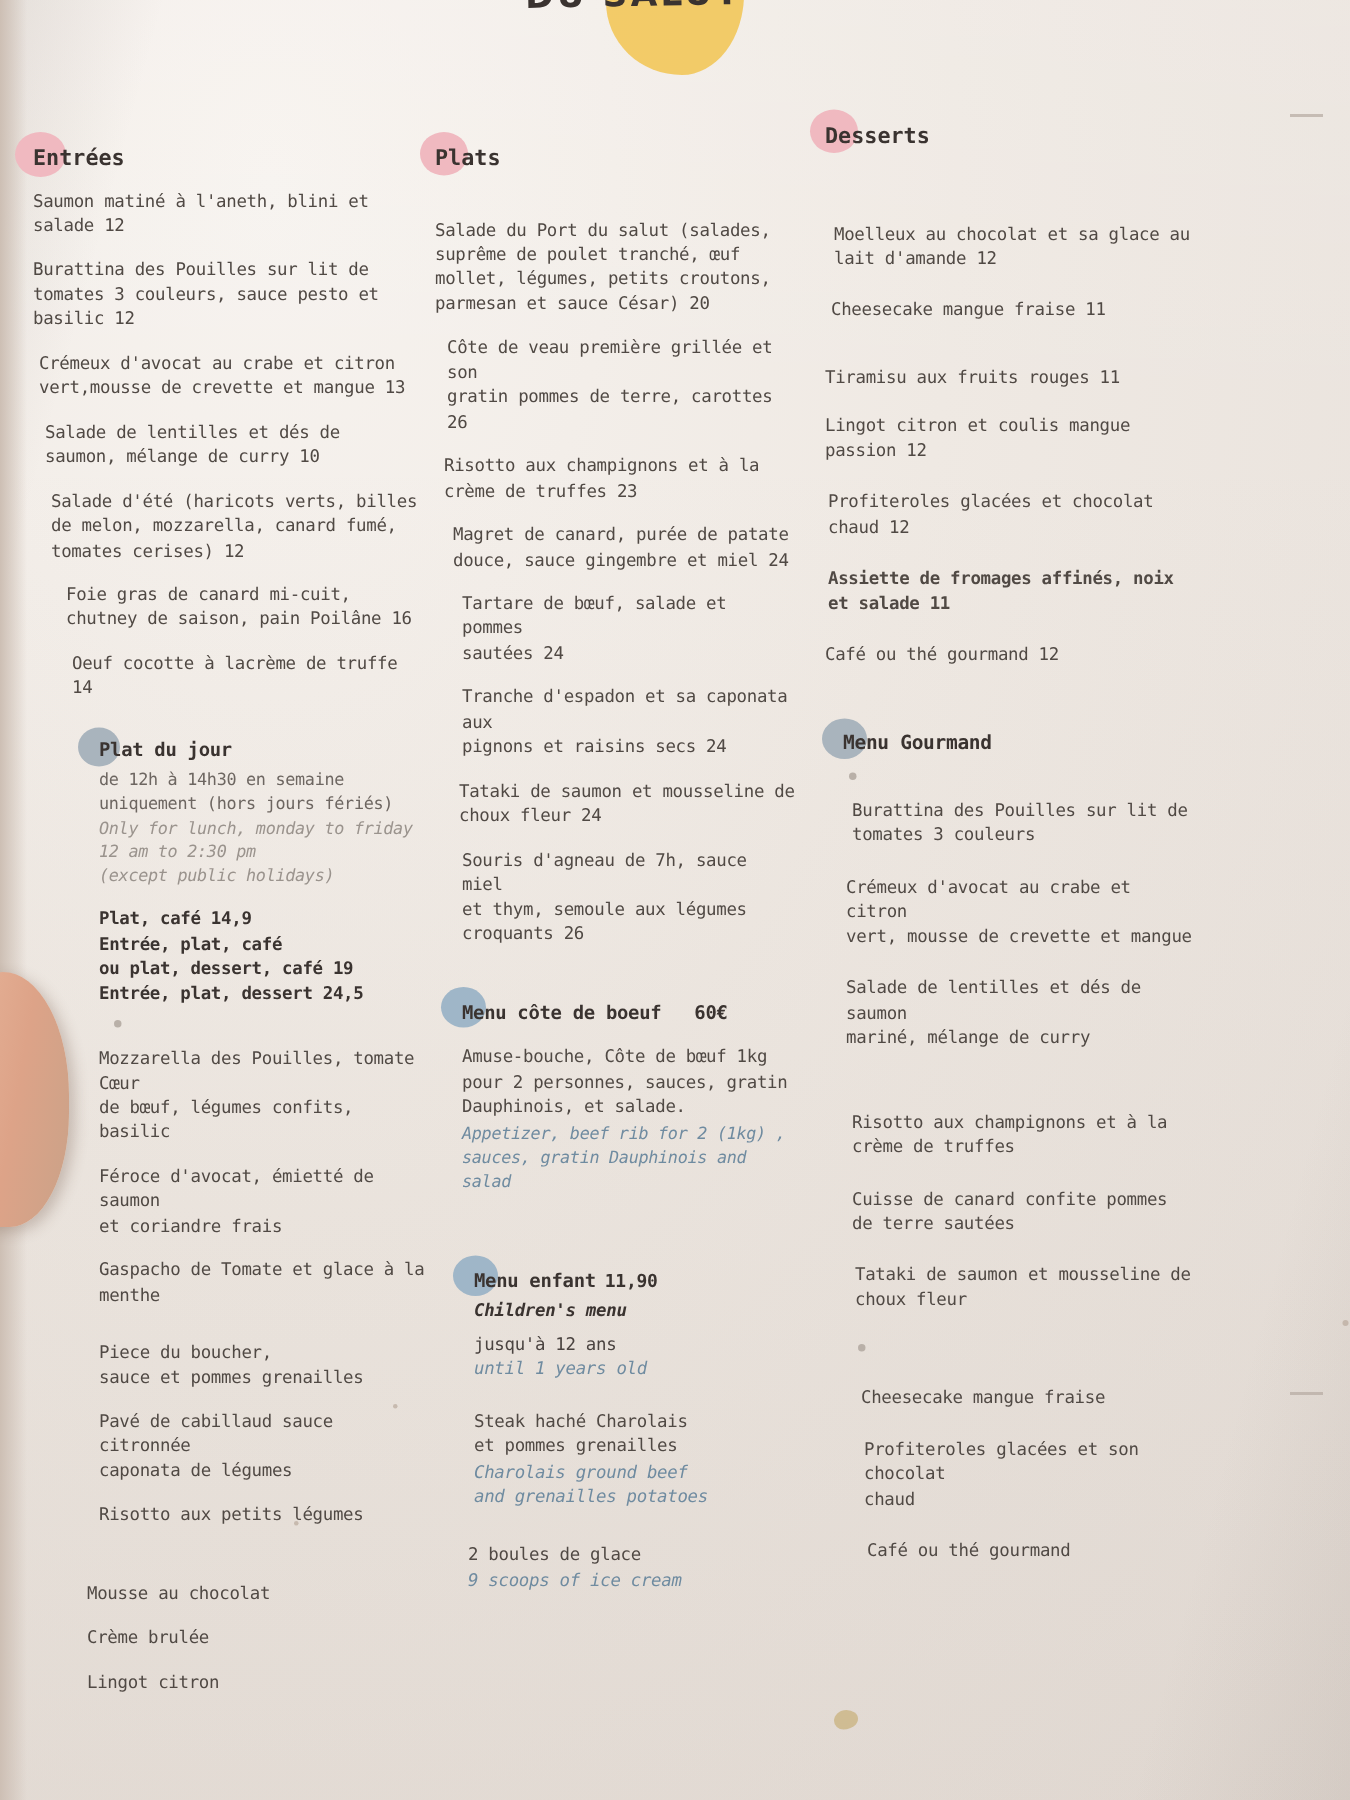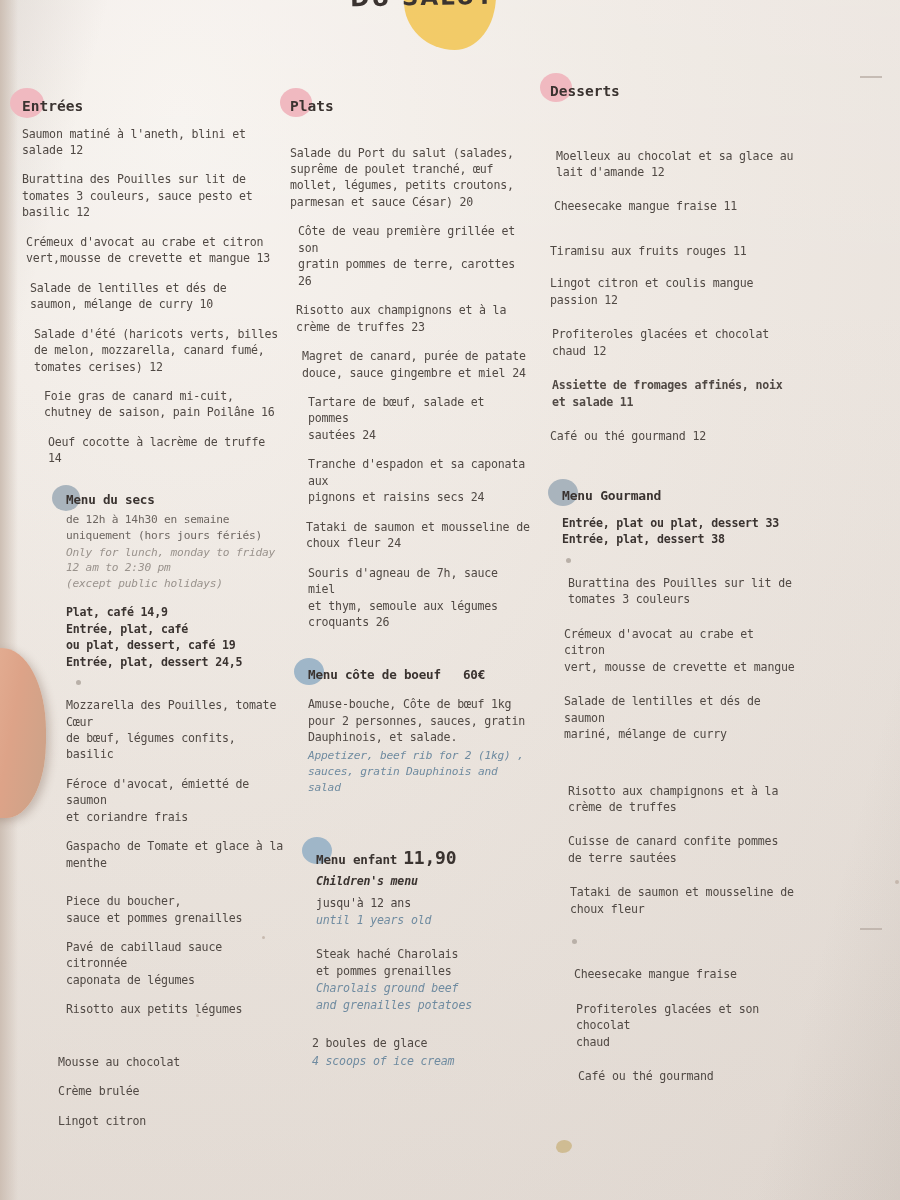--- a/index.html
+++ b/index.html
@@ -187,21 +187,21 @@
       <p class="item" style="margin-left:12px;">Salade d'été (haricots verts, billes
 de melon, mozzarella, canard fumé,
 tomates cerises) 12</p>
       <p class="item" style="margin-left:22px;">Foie gras de canard mi-cuit,
 chutney de saison, pain Poilâne  16</p>
       <p class="item" style="margin-left:26px;">Oeuf cocotte à lacrème de truffe  14</p>
     </div>
 
     <div style="position:relative; margin-left:44px; margin-top:24px;">
       <div class="dot dot-gray" style="position:absolute; left:-14px; top:-6px; width:28px; height:26px;"></div>
-      <h3 class="sub-heading" style="position:relative;">Menu du secs</h3>
+      <h3 class="sub-heading" style="position:relative;">Plat du jour</h3>
       <p class="sub-note" style="color:#6d6661; margin-bottom:1px;">de 12h à 14h30 en semaine
 uniquement (hors jours fériés)</p>
       <p class="sub-note italic-en" style="color:#9a938d; font-style:italic;">Only for lunch, monday to friday
 12 am to 2:30 pm
 (except public holidays)</p>
       <p class="price-line" style="margin-top:12px;">Plat, café  14,9
 Entrée, plat, café
 ou plat, dessert, café  19
 Entrée, plat, dessert  24,5</p>
       <div class="bullet"></div>
@@ -258,32 +258,32 @@
 pour 2 personnes, sauces, gratin
 Dauphinois, et salade.</p>
       <p class="italic-en" style="margin:0; font-size:11.2px; line-height:1.42;">Appetizer, beef rib for 2 (1kg) ,
 sauces, gratin Dauphinois and salad</p>
     </div>
 
     <div style="position:relative; margin-left:26px; margin-top:50px;">
       <div class="dot dot-blue" style="position:absolute; left:-14px; top:-8px; width:30px; height:27px;"></div>
       <div style="position:relative; display:flex; align-items:baseline; gap:6px;">
         <h3 class="sub-heading" style="margin:0;">Menu enfant</h3>
-        <span class="bigprice" style="font-size:18px;">11,90</span>
+        <span class="bigprice" style="font-size:12px;">11,90</span>
       </div>
       <p style="margin:2px 0 6px 0; font-style:italic; font-weight:bold; font-size:11.6px; color:#3a3330;">Children's menu</p>
       <p style="margin:0;">jusqu'à 12 ans</p>
       <p class="italic-en" style="margin:0 0 18px 0;">until 1 years old</p>
 
       <p class="item" style="margin-bottom:1px;">Steak haché Charolais
 et pommes grenailles</p>
       <p class="italic-en" style="margin:0 0 22px 0;">Charolais ground beef
 and grenailles potatoes</p>
       <p class="item" style="margin-bottom:1px; margin-left:-4px;">2 boules de glace</p>
-      <p class="italic-en" style="margin:0; margin-left:-4px;">4 scoops of ice cream</p>
+      <p class="italic-en" style="margin:0; margin-left:-4px;">9 scoops of ice cream</p>
     </div>
   </div>
 
   <div class="col" style="left:550px; top:81px; width:250px;">
     <div class="dot dot-pink" style="position:absolute; left:-10px; top:-8px; width:32px; height:29px;"></div>
     <h2 class="heading" style="position:relative;">Desserts</h2>
 
     <div style="margin-top:46px;">
       <p class="item" style="margin-left:6px;">Moelleux au chocolat et sa glace au
 lait d'amande  12</p>
@@ -294,22 +294,20 @@
       <p class="item" style="margin-left:2px; margin-top:18px;">Profiteroles glacées et chocolat
 chaud 12</p>
       <p class="item" style="margin-left:2px; margin-top:18px;font-weight:bold;">Assiette de fromages affinés, noix
 et salade 11</p>
       <p class="item" style="margin-left:0px; margin-top:18px;">Café ou thé gourmand 12</p>
     </div>
 
     <div style="position:relative; margin-left:12px; margin-top:42px;">
       <div class="dot dot-gray" style="position:absolute; left:-14px; top:-8px; width:30px; height:27px;"></div>
       <h3 class="sub-heading" style="position:relative; font-size:13px;">Menu Gourmand</h3>
-      <p class="price-line" style="margin-top:10px;">Entrée, plat ou plat, dessert  33
-Entrée, plat, dessert  38</p>
       <div class="bullet" style="margin-left:4px;"></div>
       <p class="item" style="margin-left:6px;">Burattina des Pouilles sur lit de
 tomates 3 couleurs</p>
       <p class="item" style="margin-left:2px; margin-top:18px;">Crémeux d'avocat au crabe et citron
 vert, mousse de crevette et mangue</p>
       <p class="item" style="margin-left:2px; margin-top:18px;">Salade de lentilles et dés de saumon
 mariné, mélange de curry</p>
       <p class="item" style="margin-left:6px; margin-top:40px;">Risotto aux champignons et à la
 crème de truffes</p>
       <p class="item" style="margin-left:6px; margin-top:18px;">Cuisse de canard confite pommes

